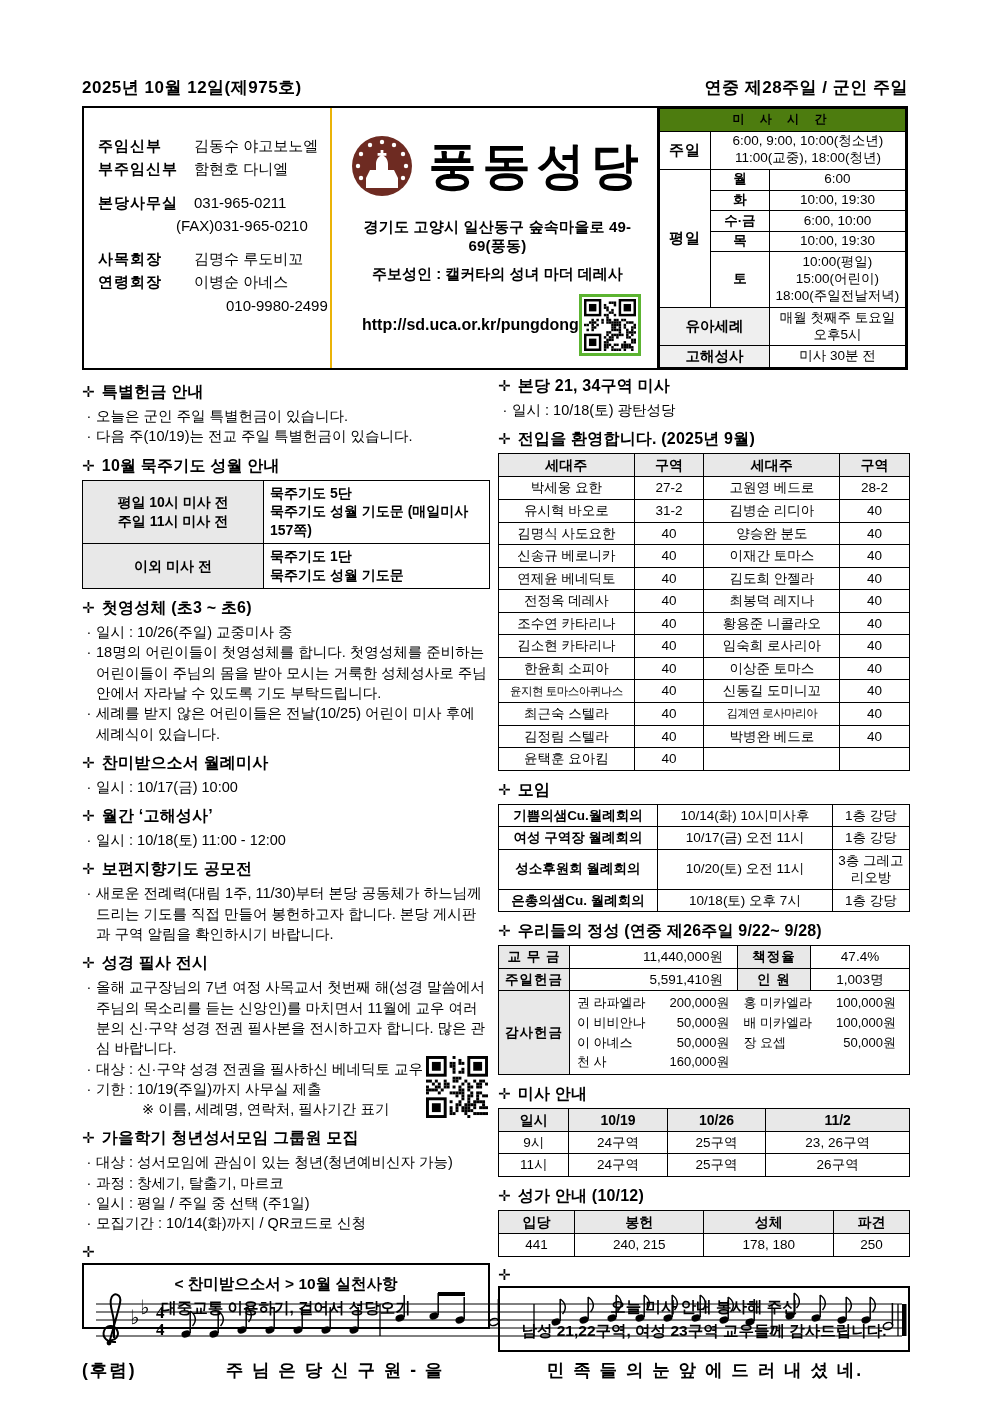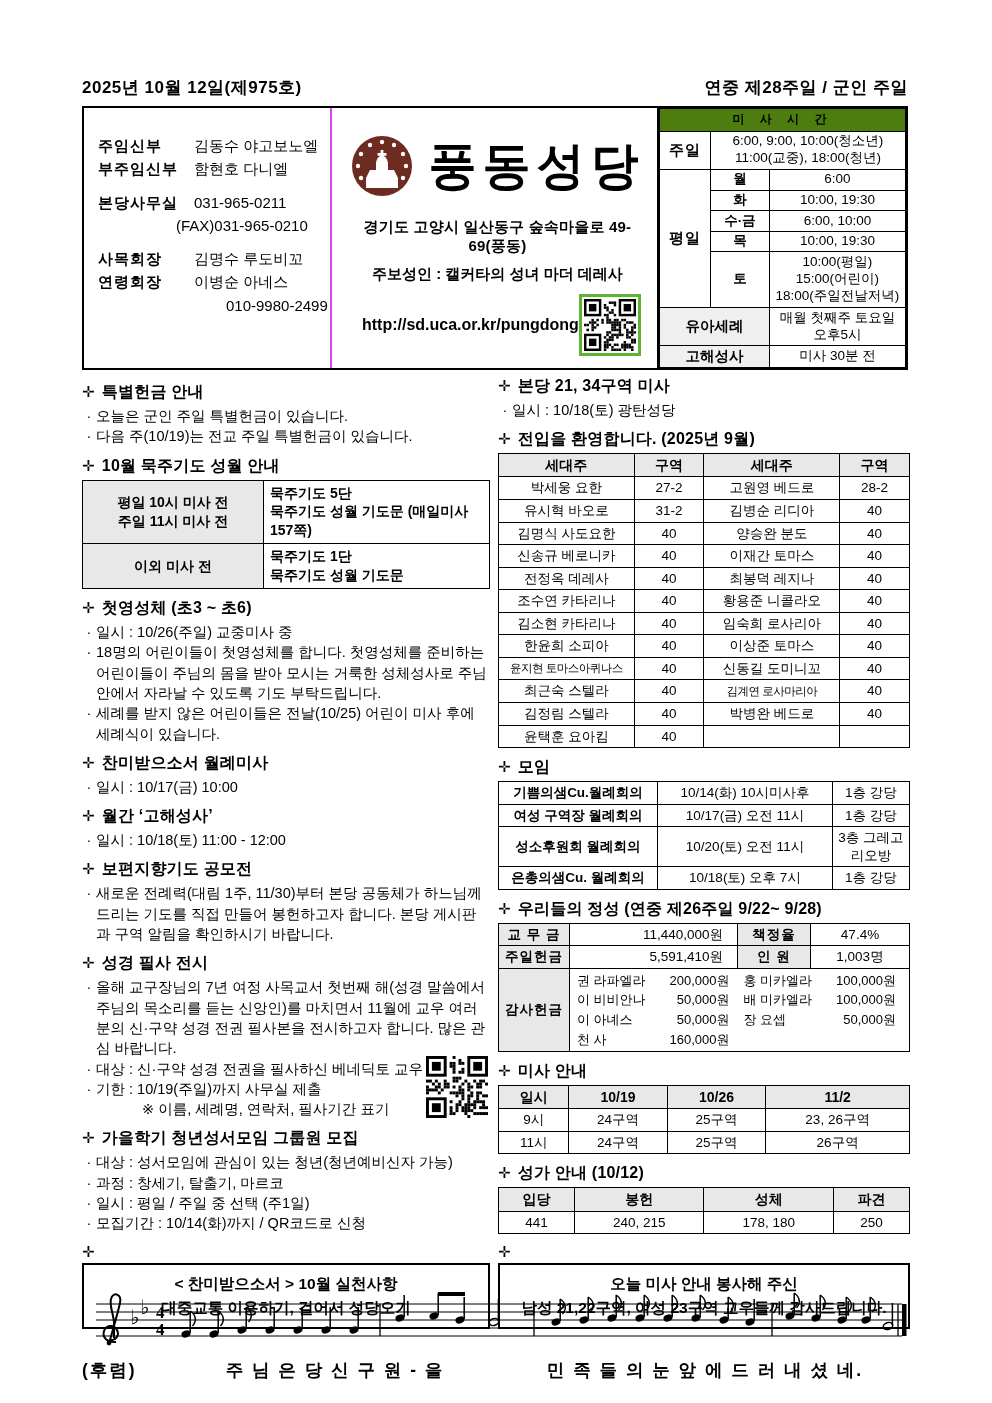--- a/index.html
+++ b/index.html
@@ -4,21 +4,21 @@
 <style>
   html,body{margin:0;padding:0;background:#fff;}
   body{width:992px;height:1403px;position:relative;font-family:"Liberation Sans","DejaVu Sans",sans-serif;color:#000;}
   .page{position:absolute;inset:0;background:#fff;overflow:hidden;}
 
   
   .masthead{position:absolute;left:82px;right:84px;top:76px;display:flex;justify-content:space-between;font-size:17px;font-weight:bold;letter-spacing:.5px;}
 
   
   .headerbox{position:absolute;left:82px;top:106px;width:826px;height:264px;border:2px solid #000;display:flex;box-sizing:border-box;}
-  .contact{width:248px;border-right:2px solid #d946ef;box-sizing:border-box;padding:26px 8px 8px 14px;font-size:15px;line-height:1.55;}
+  .contact{width:248px;border-right:2px solid #eab308;box-sizing:border-box;padding:26px 8px 8px 14px;font-size:15px;line-height:1.55;}
   .contact-line{display:flex;white-space:nowrap;}
   .contact-line .lab{width:96px;font-weight:bold;letter-spacing:1px;}
   .cl-gap{margin-top:10px;}
   .cl-indent-fax{padding-left:78px;}
   .cl-indent-phone{padding-left:128px;}
 
   .brand{flex:1;box-sizing:border-box;padding:26px 10px 8px 16px;position:relative;}
   .brand-row{display:flex;align-items:center;gap:14px;justify-content:center;}
   .logo{width:64px;height:64px;flex:0 0 auto;}
   .church-name{font-size:48px;font-weight:bold;letter-spacing:6px;transform:scaleY(1.05);font-family:"Liberation Serif","DejaVu Serif",serif;}
@@ -660,20 +660,26 @@
               <td class="nm">양승완 분도</td>
               <td class="gu">40</td>
             </tr>
             <tr>
               <td class="nm">신송규 베로니카</td>
               <td class="gu">40</td>
               <td class="nm">이재간 토마스</td>
               <td class="gu">40</td>
             </tr>
             <tr>
+              <td class="nm">연제윤 베네딕토</td>
+              <td class="gu">40</td>
+              <td class="nm">김도희 안젤라</td>
+              <td class="gu">40</td>
+            </tr>
+            <tr>
               <td class="nm">전정옥 데레사</td>
               <td class="gu">40</td>
               <td class="nm">최봉덕 레지나</td>
               <td class="gu">40</td>
             </tr>
             <tr>
               <td class="nm">조수연 카타리나</td>
               <td class="gu">40</td>
               <td class="nm">황용준 니콜라오</td>
               <td class="gu">40</td>

